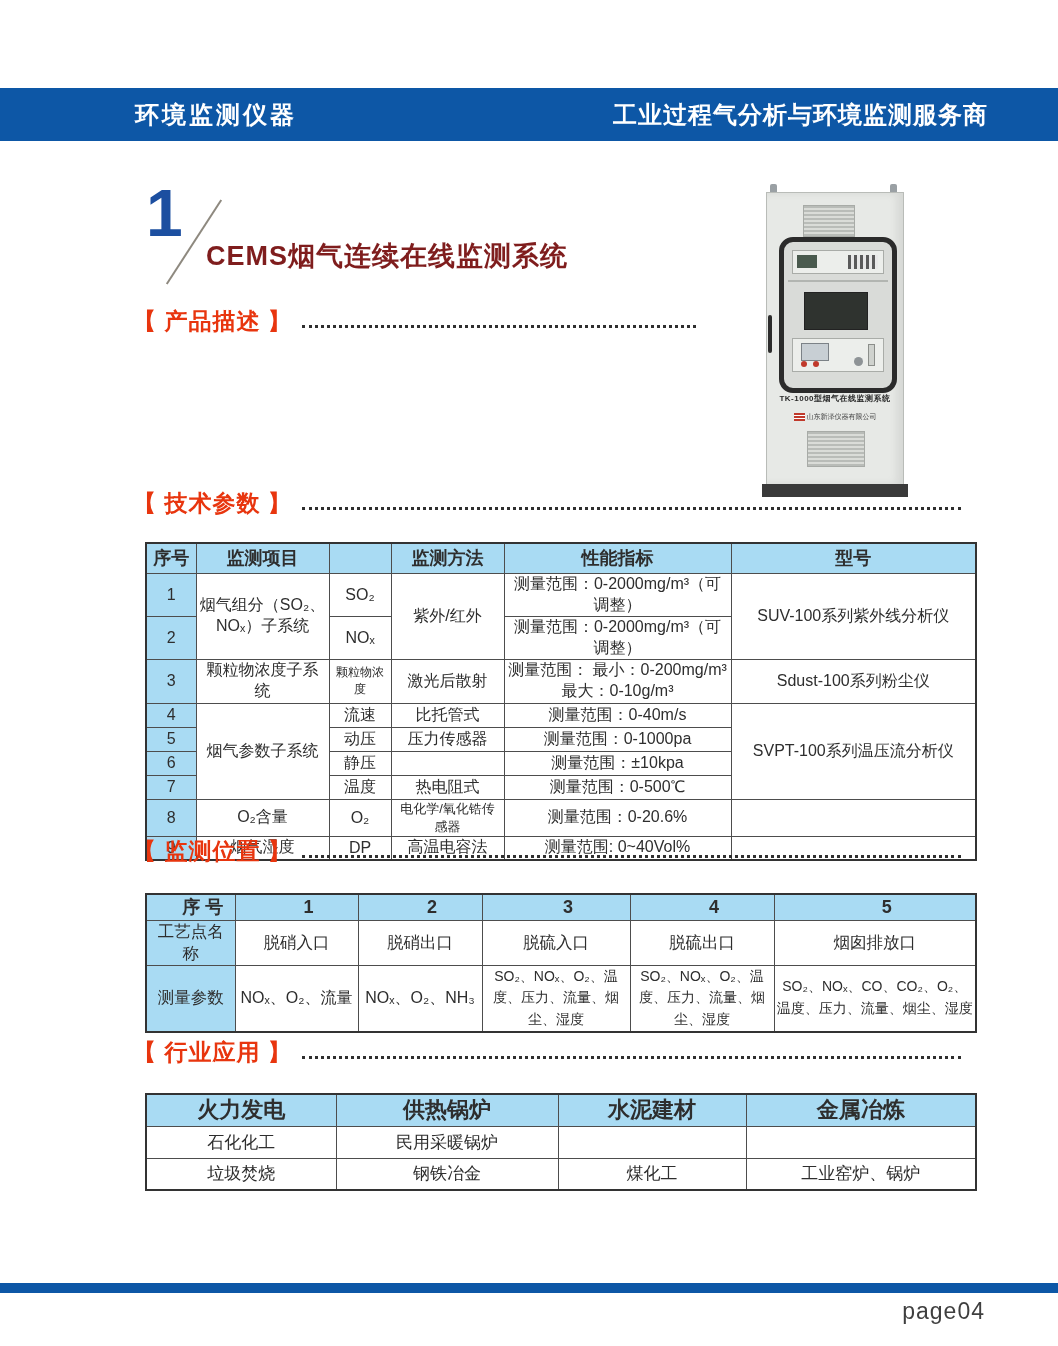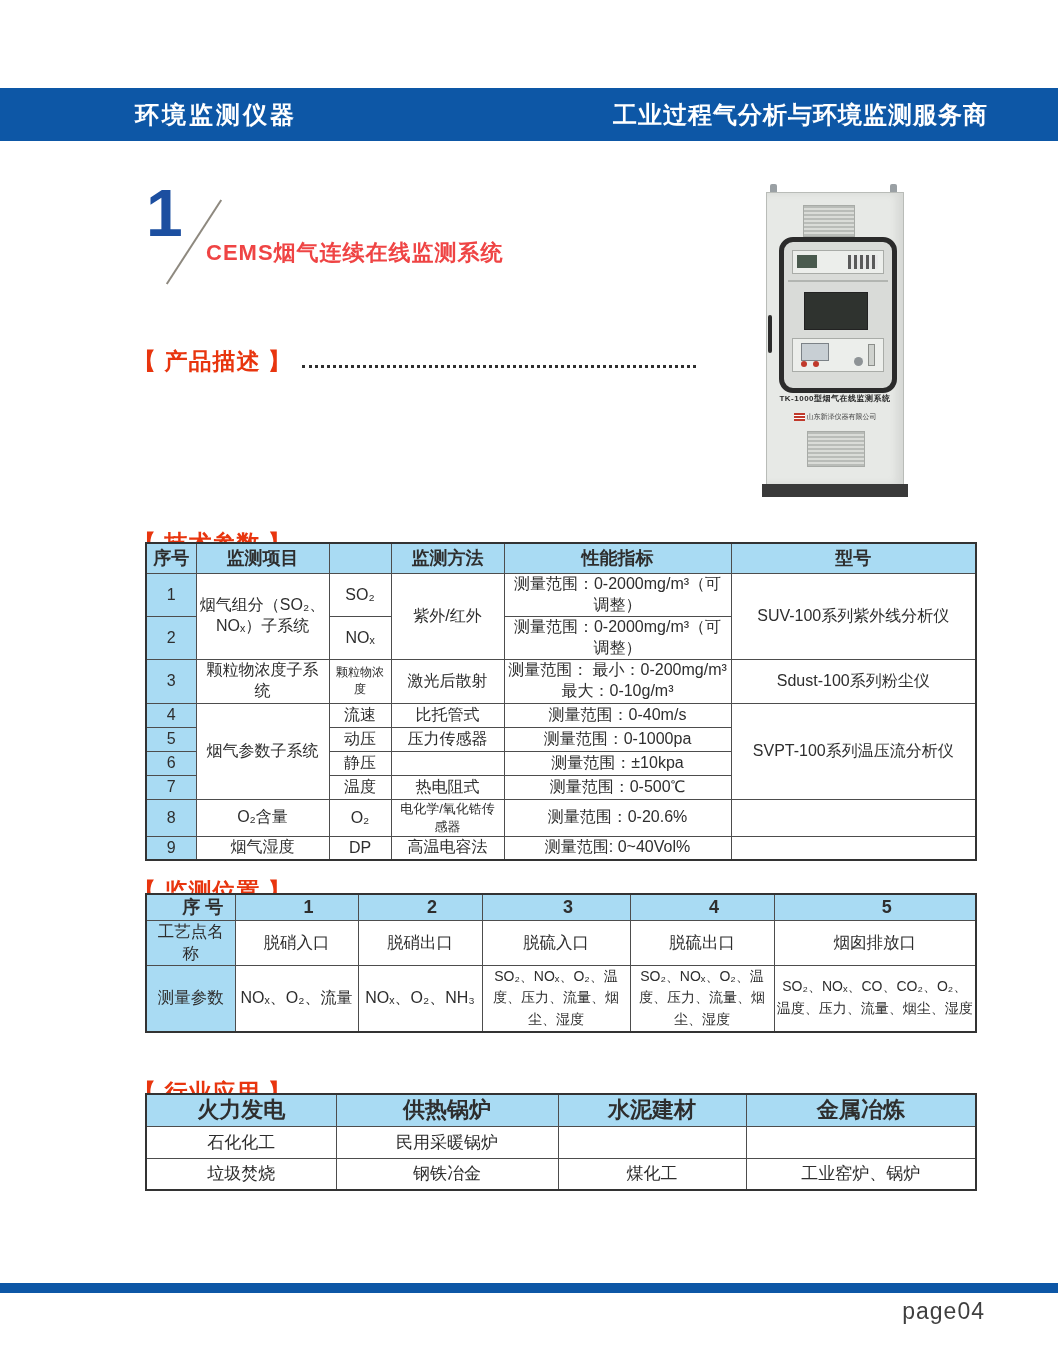--- a/index.html
+++ b/index.html
@@ -11,24 +11,24 @@
           display:flex;align-items:center;}
   .topbar .lt{position:absolute;left:135px;color:#fff;font-size:24px;font-weight:bold;letter-spacing:3px;}
   .topbar .rt{position:absolute;right:70px;color:#fff;font-size:24px;font-weight:bold;letter-spacing:1px;}
   .footbar{position:absolute;left:0;top:1283px;width:1058px;height:10px;background:#0d57a6;}
   .pagenum{position:absolute;right:73px;top:1298px;font-size:23px;color:#3f3f3f;letter-spacing:1px;}
 
   
   .bignum{position:absolute;left:146px;top:180px;font-size:66px;font-weight:bold;color:#1c4fa0;line-height:1;}
   .slash{position:absolute;left:193px;top:192px;width:2px;height:100px;background:#8e897f;
          transform:rotate(33deg);transform-origin:center;}
-  .cems-title{position:absolute;left:206px;top:238px;font-size:22px;font-weight:bold;color:#ef4444;letter-spacing:1px;}
-
-  
-  .label-row{position:absolute;display:flex;align-items:flex-end;height:30px;margin-top:40px;}
+  .cems-title{position:absolute;left:206px;top:238px;font-size:27px;font-weight:bold;color:#7f1d1d;letter-spacing:1px;}
+
+  
+  .label-row{position:absolute;display:flex;align-items:flex-end;height:30px;}
   .red-label{color:#e8350e;font-size:23px;font-weight:bold;white-space:nowrap;letter-spacing:1px;line-height:28px;}
   .dots{flex:1;border-bottom:3px dotted #2f2f2f;margin:0 4px 7px 10px;}
 
   .desc{position:absolute;left:143px;top:348px;width:578px;font-size:19px;line-height:37px;
         color:#333;text-align:justify;text-indent:2em;letter-spacing:0.5px;margin:0;}
 
   
   table{border-collapse:collapse;table-layout:fixed;background:#fff;}
   td,th{border:1px solid #4d4d4d;text-align:center;vertical-align:middle;padding:0 3px;
         font-weight:normal;overflow:hidden;}

